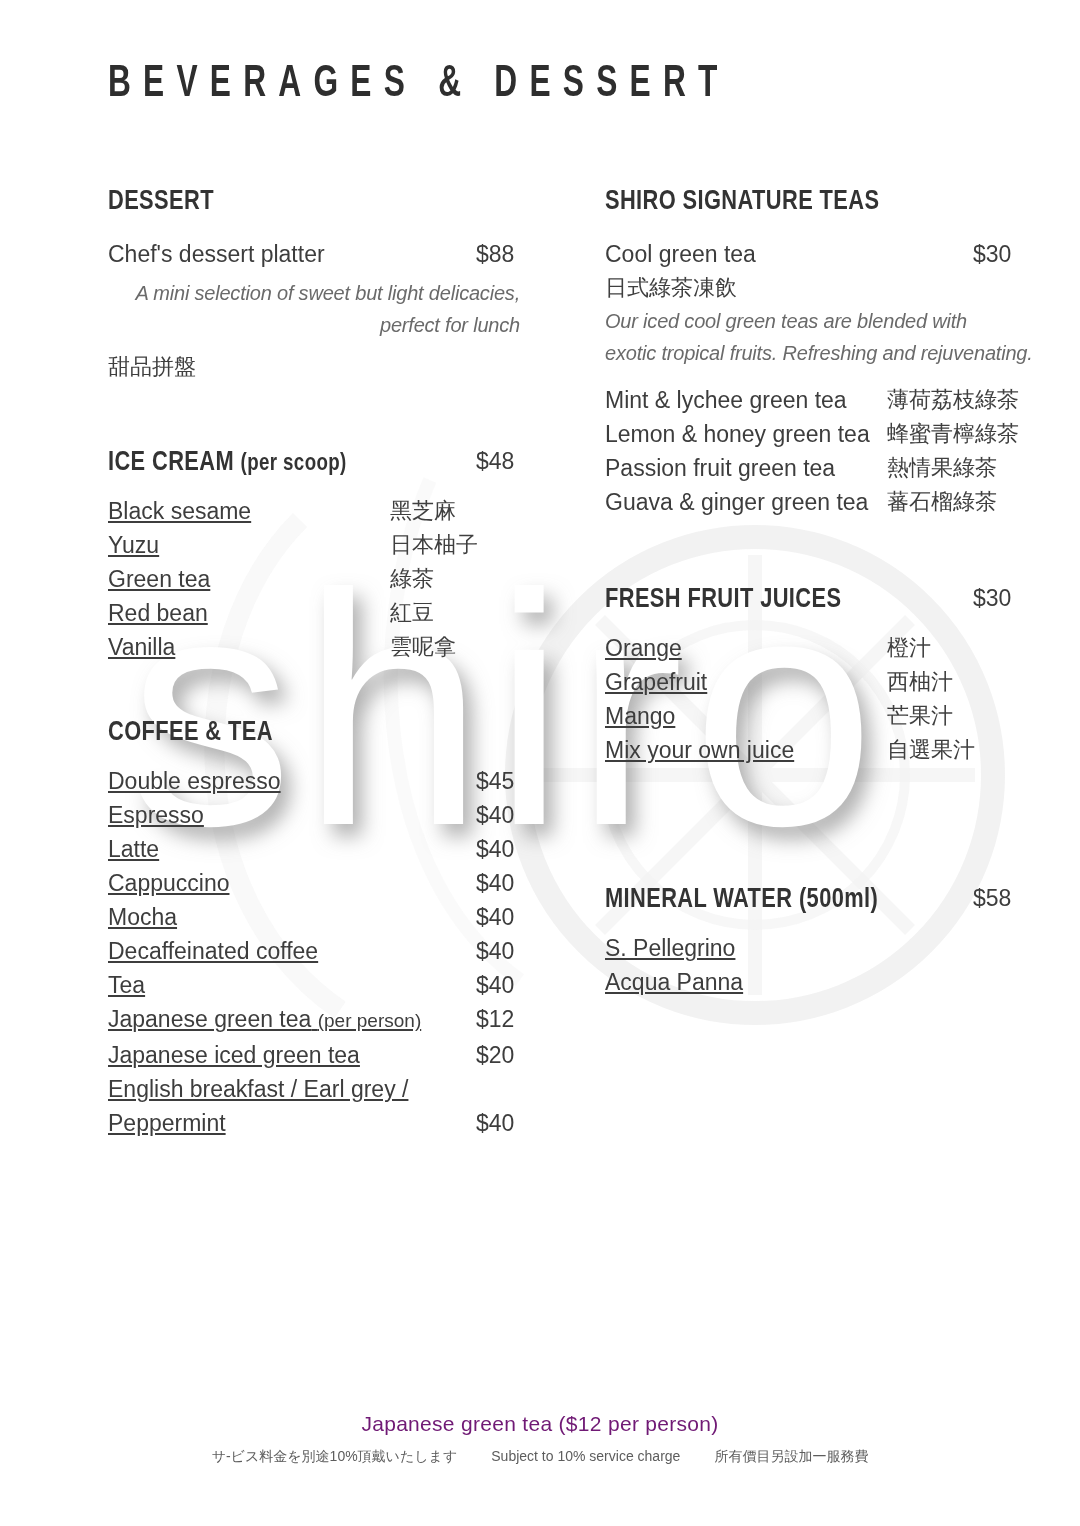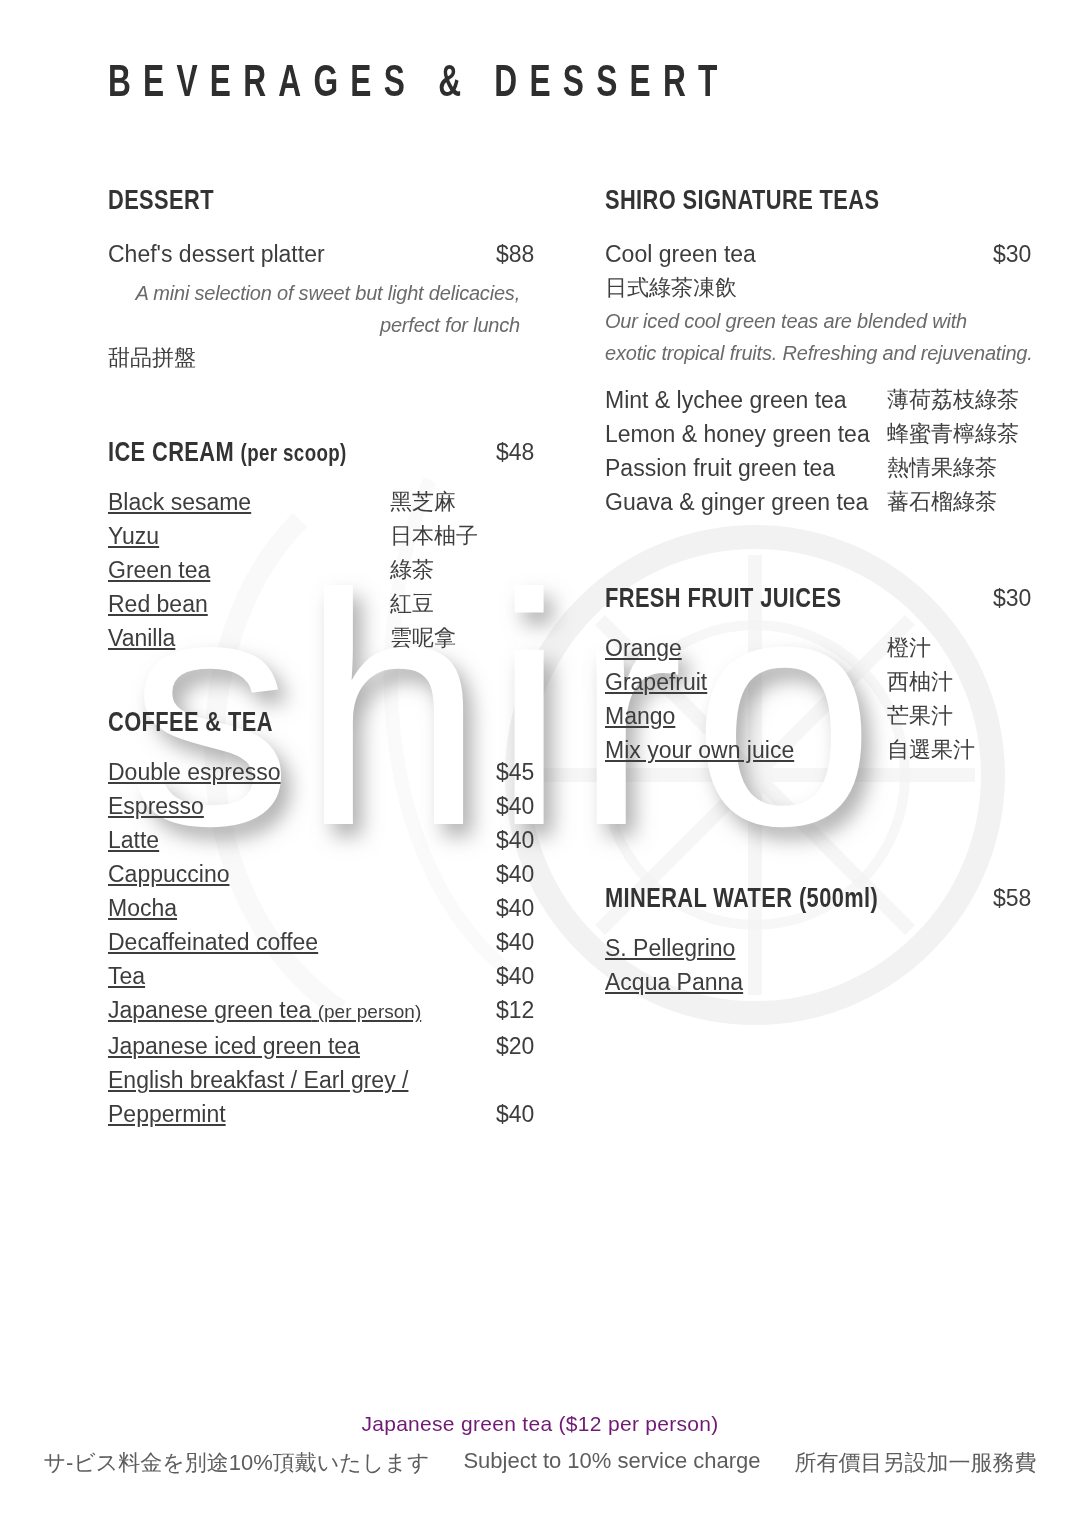--- a/index.html
+++ b/index.html
@@ -39,39 +39,39 @@
     letter-spacing:0.5px;white-space:nowrap;
     transform:scaleX(0.78);transform-origin:left top;
   }
   .hd .hd-suffix{font-size:24px;font-weight:700;}
   .sec-head .price{line-height:30px;}
   
   .row{position:relative;line-height:34px;min-height:34px;font-size:23px;color:#3d3d3d;}
   .row .nm{white-space:nowrap;}
   .row .nm .sfx{font-size:19px;}
   .zh{position:absolute;left:282px;top:0;font-size:22px;color:#3f3f3f;white-space:nowrap;}
-  .price{position:absolute;left:388px;top:0;font-size:23px;color:#3d3d3d;white-space:nowrap;}
+  .price{position:absolute;left:368px;top:0;font-size:23px;color:#3d3d3d;white-space:nowrap;}
   .price.at-bottom{top:auto;bottom:0;}
   .two-line .nm{display:block;white-space:nowrap;}
   
   .desc{font-style:italic;font-size:20px;line-height:32px;color:#6a6a6a;letter-spacing:-0.2px;}
   .desc div{white-space:nowrap;}
   .zh-line{font-size:22px;line-height:34px;color:#3f3f3f;}
   
   .mt-sm{margin-top:6px;text-align:right;}
   .mt-row{margin-top:18px;text-decoration:underline;}
   
   .footer-note{
     position:absolute;left:0;top:1412px;width:1080px;z-index:2;
     text-align:center;font-size:21px;color:#701a75;letter-spacing:0.3px;
   }
   .footer-service{
     position:absolute;left:0;top:1448px;width:1080px;z-index:2;
     display:flex;justify-content:center;gap:34px;
-    font-size:22px;color:#5d5d5d;
+    font-size:14px;color:#5d5d5d;
   }
   .footer-service span{white-space:nowrap;}
 </style>
 </head>
 <body>
 
 <div class="page">
 
   <svg class="wm-logo" width="1080" height="1526" viewBox="0 0 1080 1526">
     <g stroke="#efefef" fill="none" opacity="0.8">
@@ -100,21 +100,21 @@
         <span class="hd">DESSERT</span>
       </div>
       <div class="row" style="margin-top:22px;">
         <span class="nm">Chef's dessert platter</span>
         <span class="price">$88</span>
       </div>
       <div class="desc mt-sm">
         <div>A mini selection of sweet but light delicacies,</div>
         <div>perfect for lunch</div>
       </div>
-      <div class="zh-line" style="margin-top:0;">甜品拼盤</div>
+      <div class="zh-line" style="margin-top:9px;">甜品拼盤</div>
 
       <div class="sec-head" style="margin-top:62px;">
         <span class="hd"><span>ICE CREAM</span> <span class="hd-suffix">(per scoop)</span></span>
         <span class="price">$48</span>
       </div>
       <div class="mt-row">
         <div class="row">
           <span class="nm">Black sesame</span>
           <span class="zh">黑芝麻</span>
         </div>

